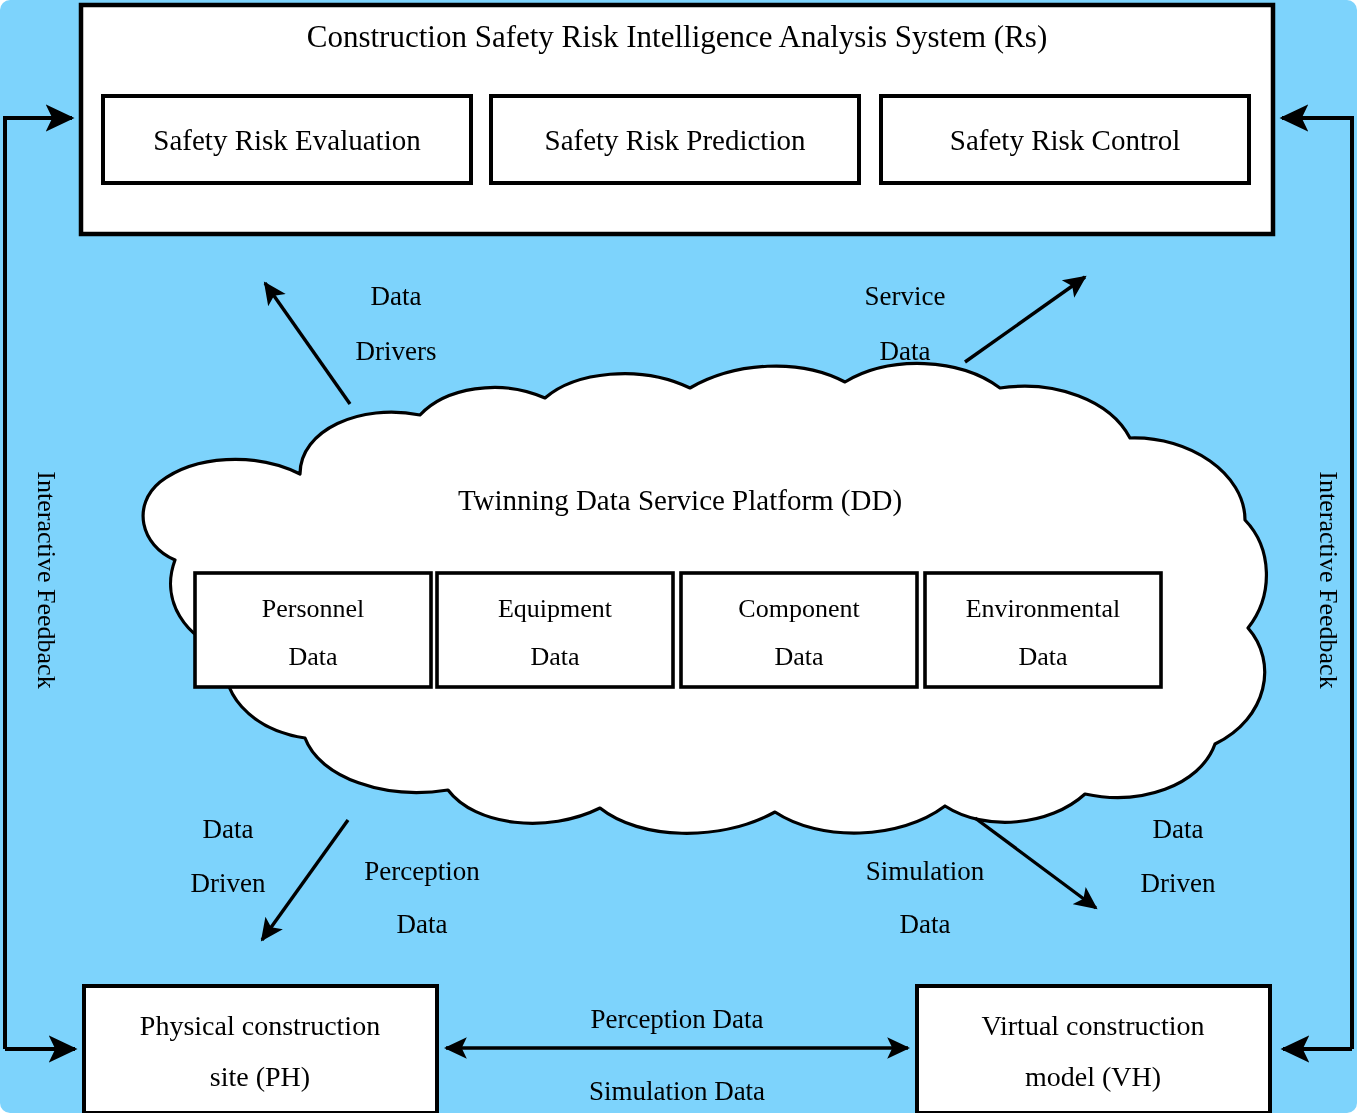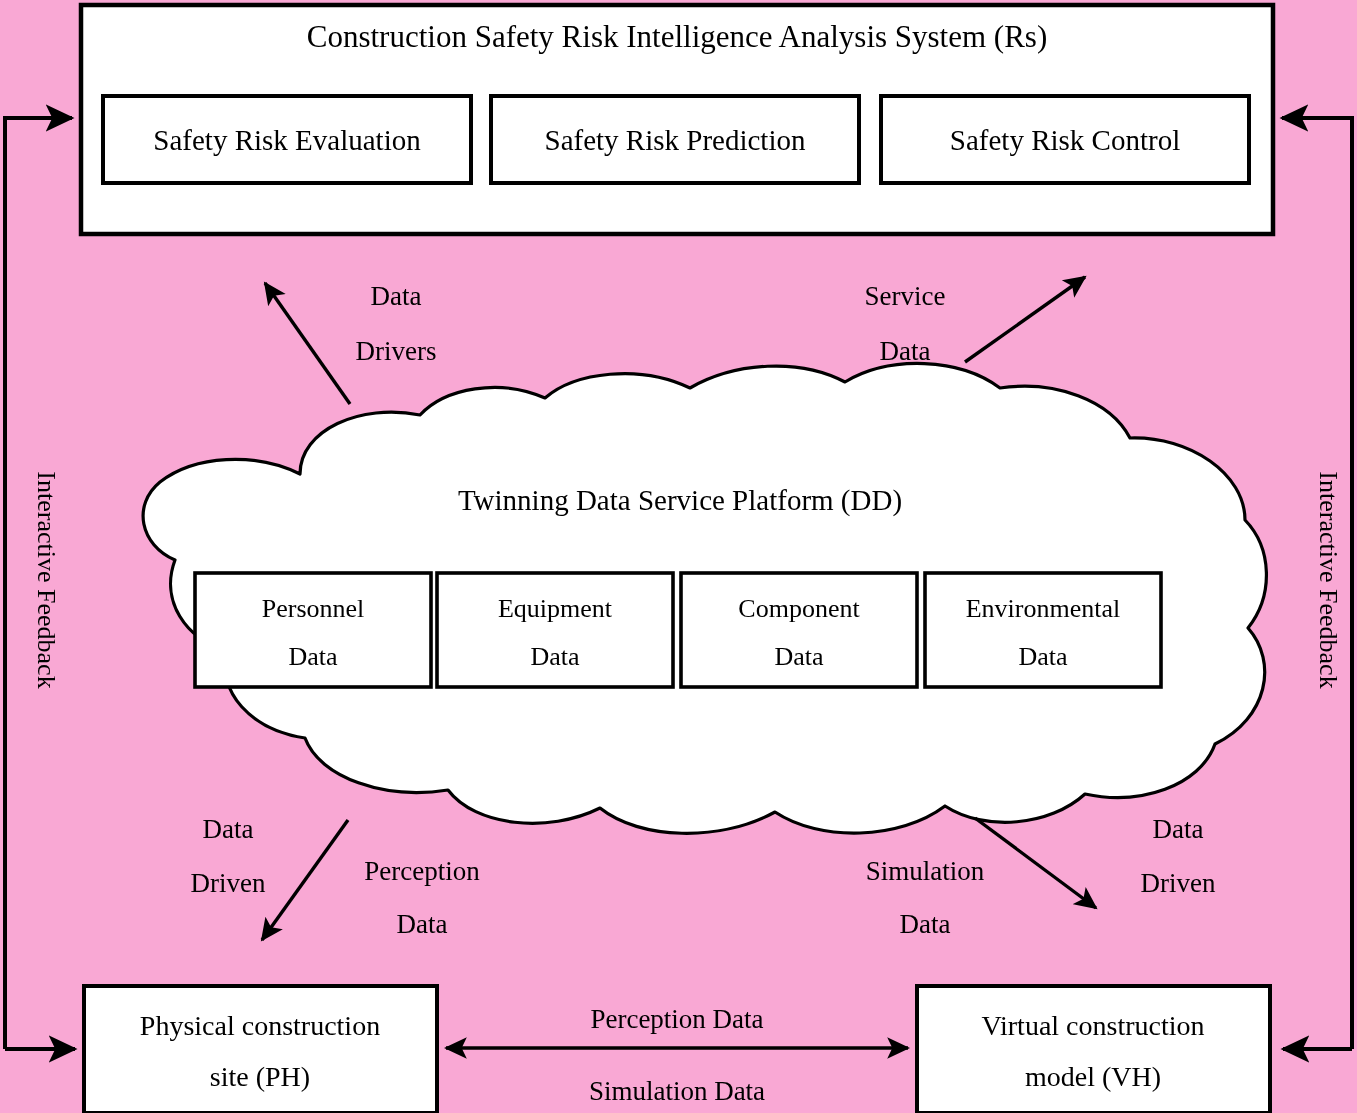--- a/index.html
+++ b/index.html
@@ -5,23 +5,24 @@
 <style>
   html, body {
     margin: 0;
     padding: 0;
     background: #ffffff;
   }
   #diagram-root {
     position: relative;
     width: 1357px;
     height: 1113px;
-    background: #f9a8d4;
+    background: #7dd3fc;
     font-family: "Liberation Serif", "DejaVu Serif", serif;
     overflow: hidden;
+    border-radius: 10px;
   }
   svg.diagram-canvas {
     position: absolute;
     top: 0;
     left: 0;
     width: 1357px;
     height: 1113px;
   }
   .box-shape {
     fill: #ffffff;

